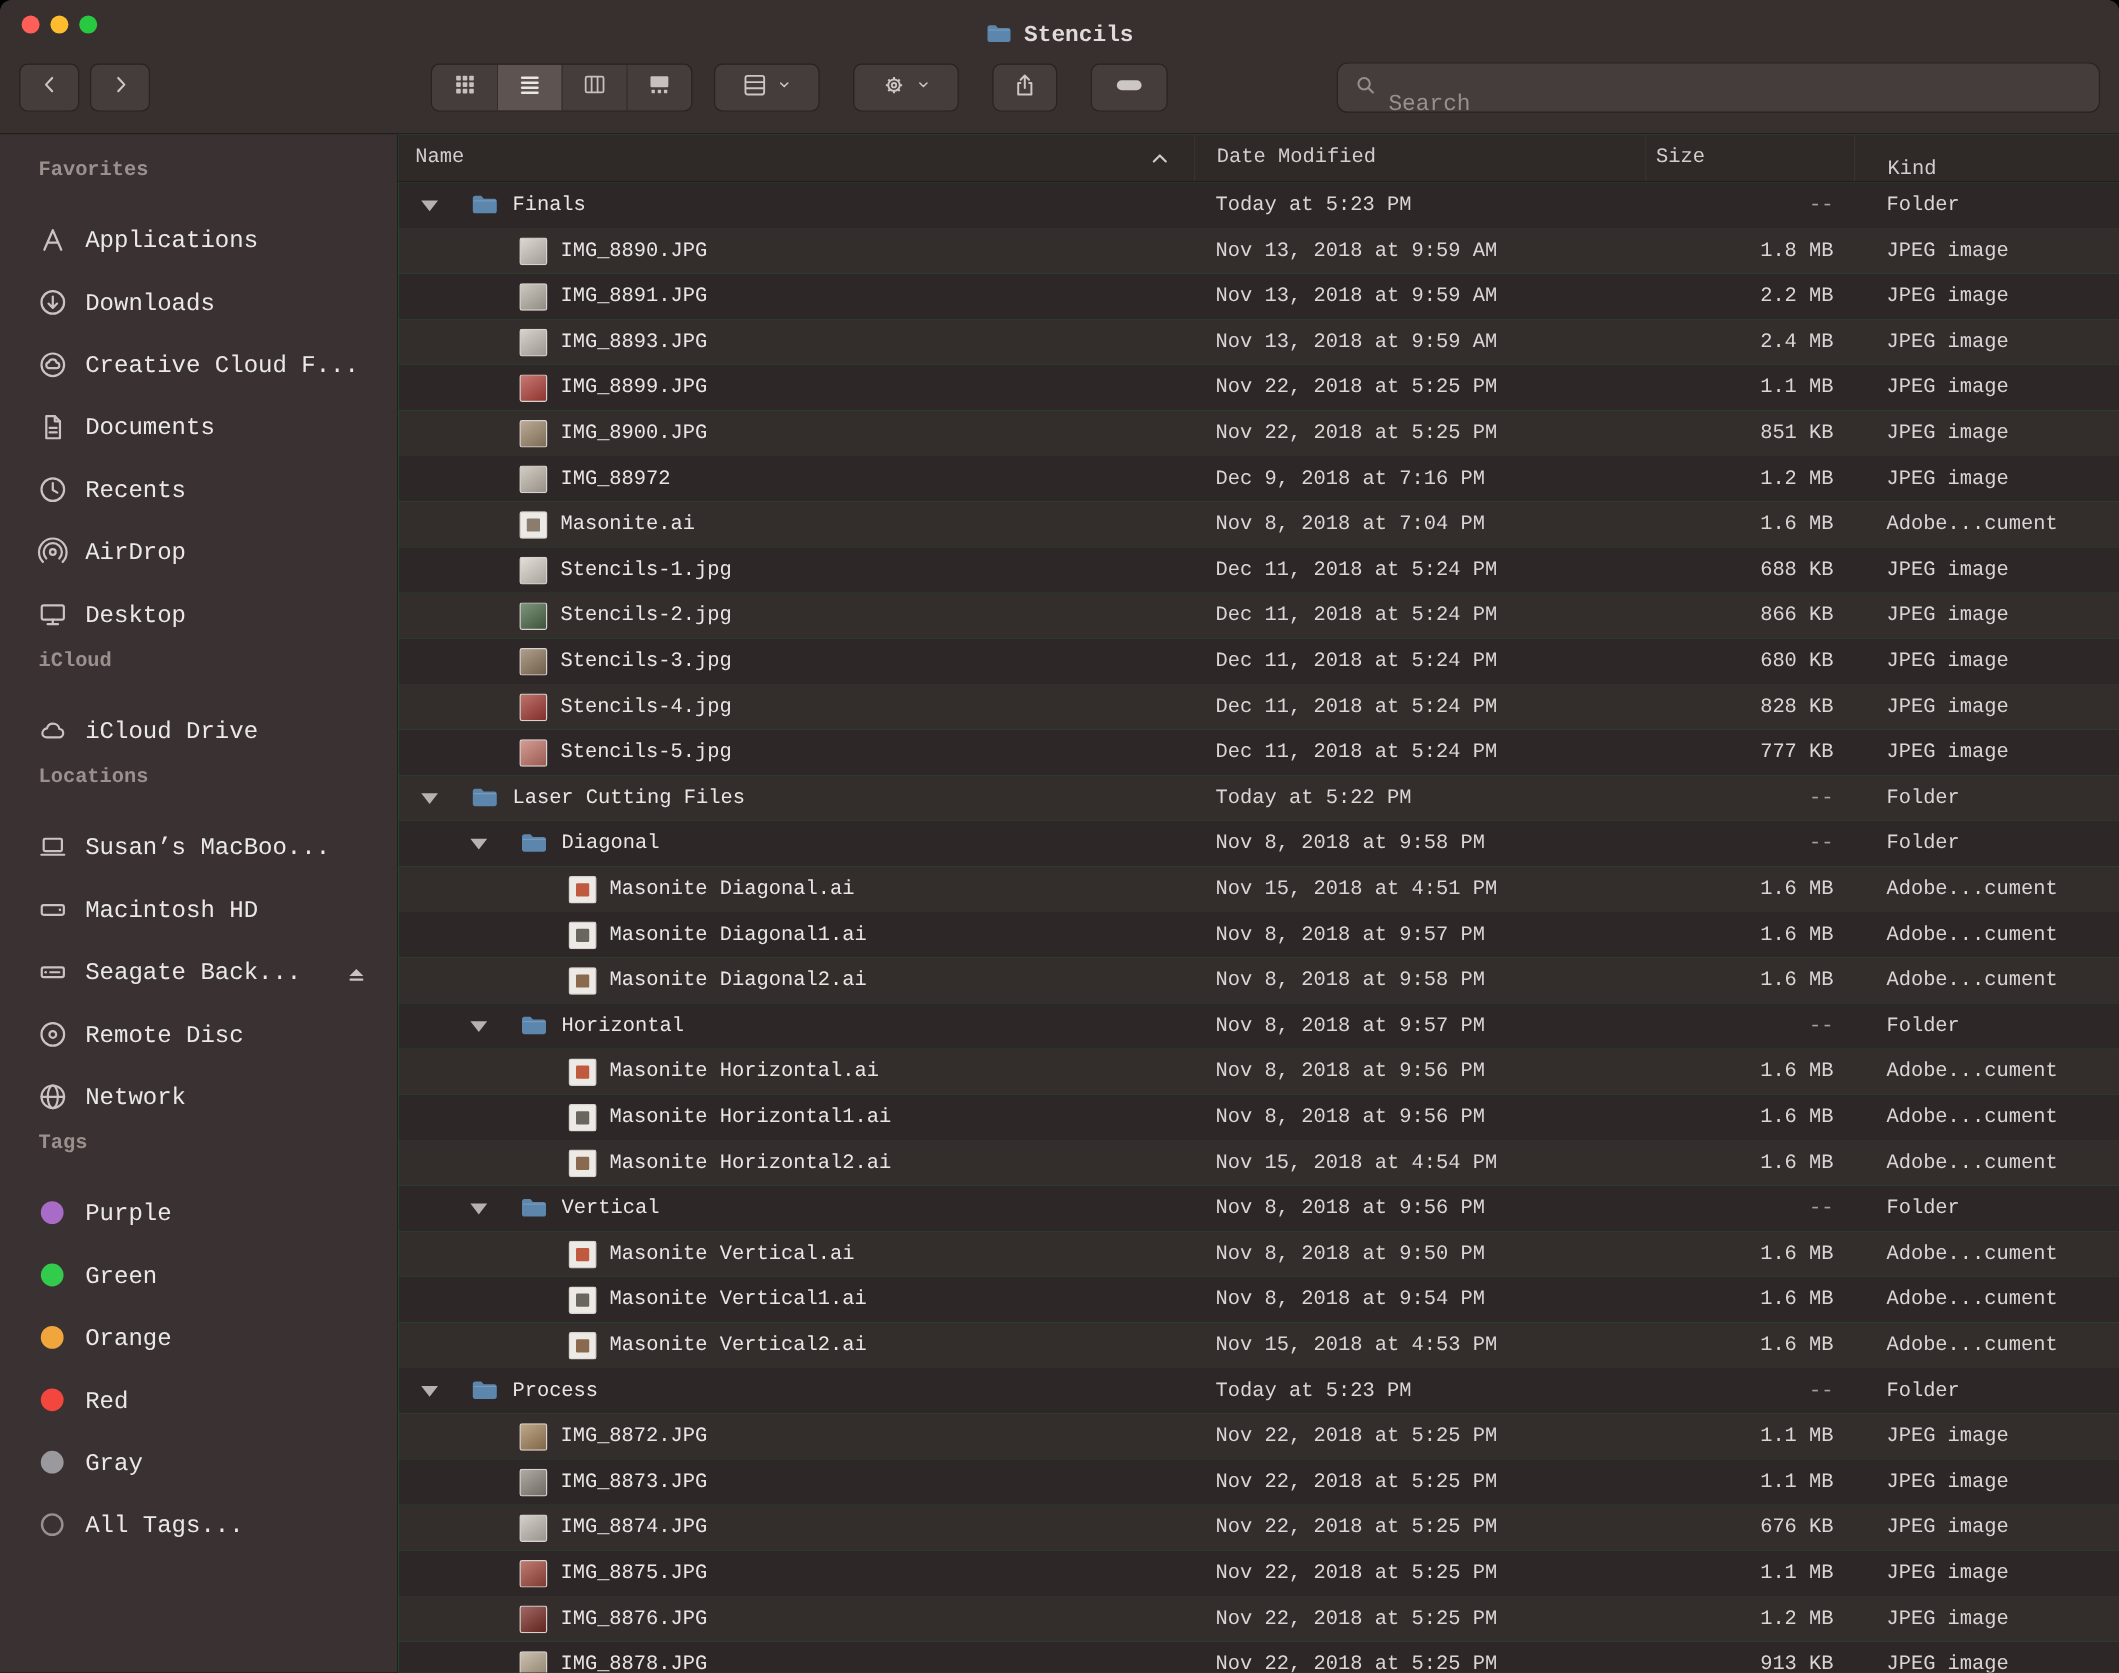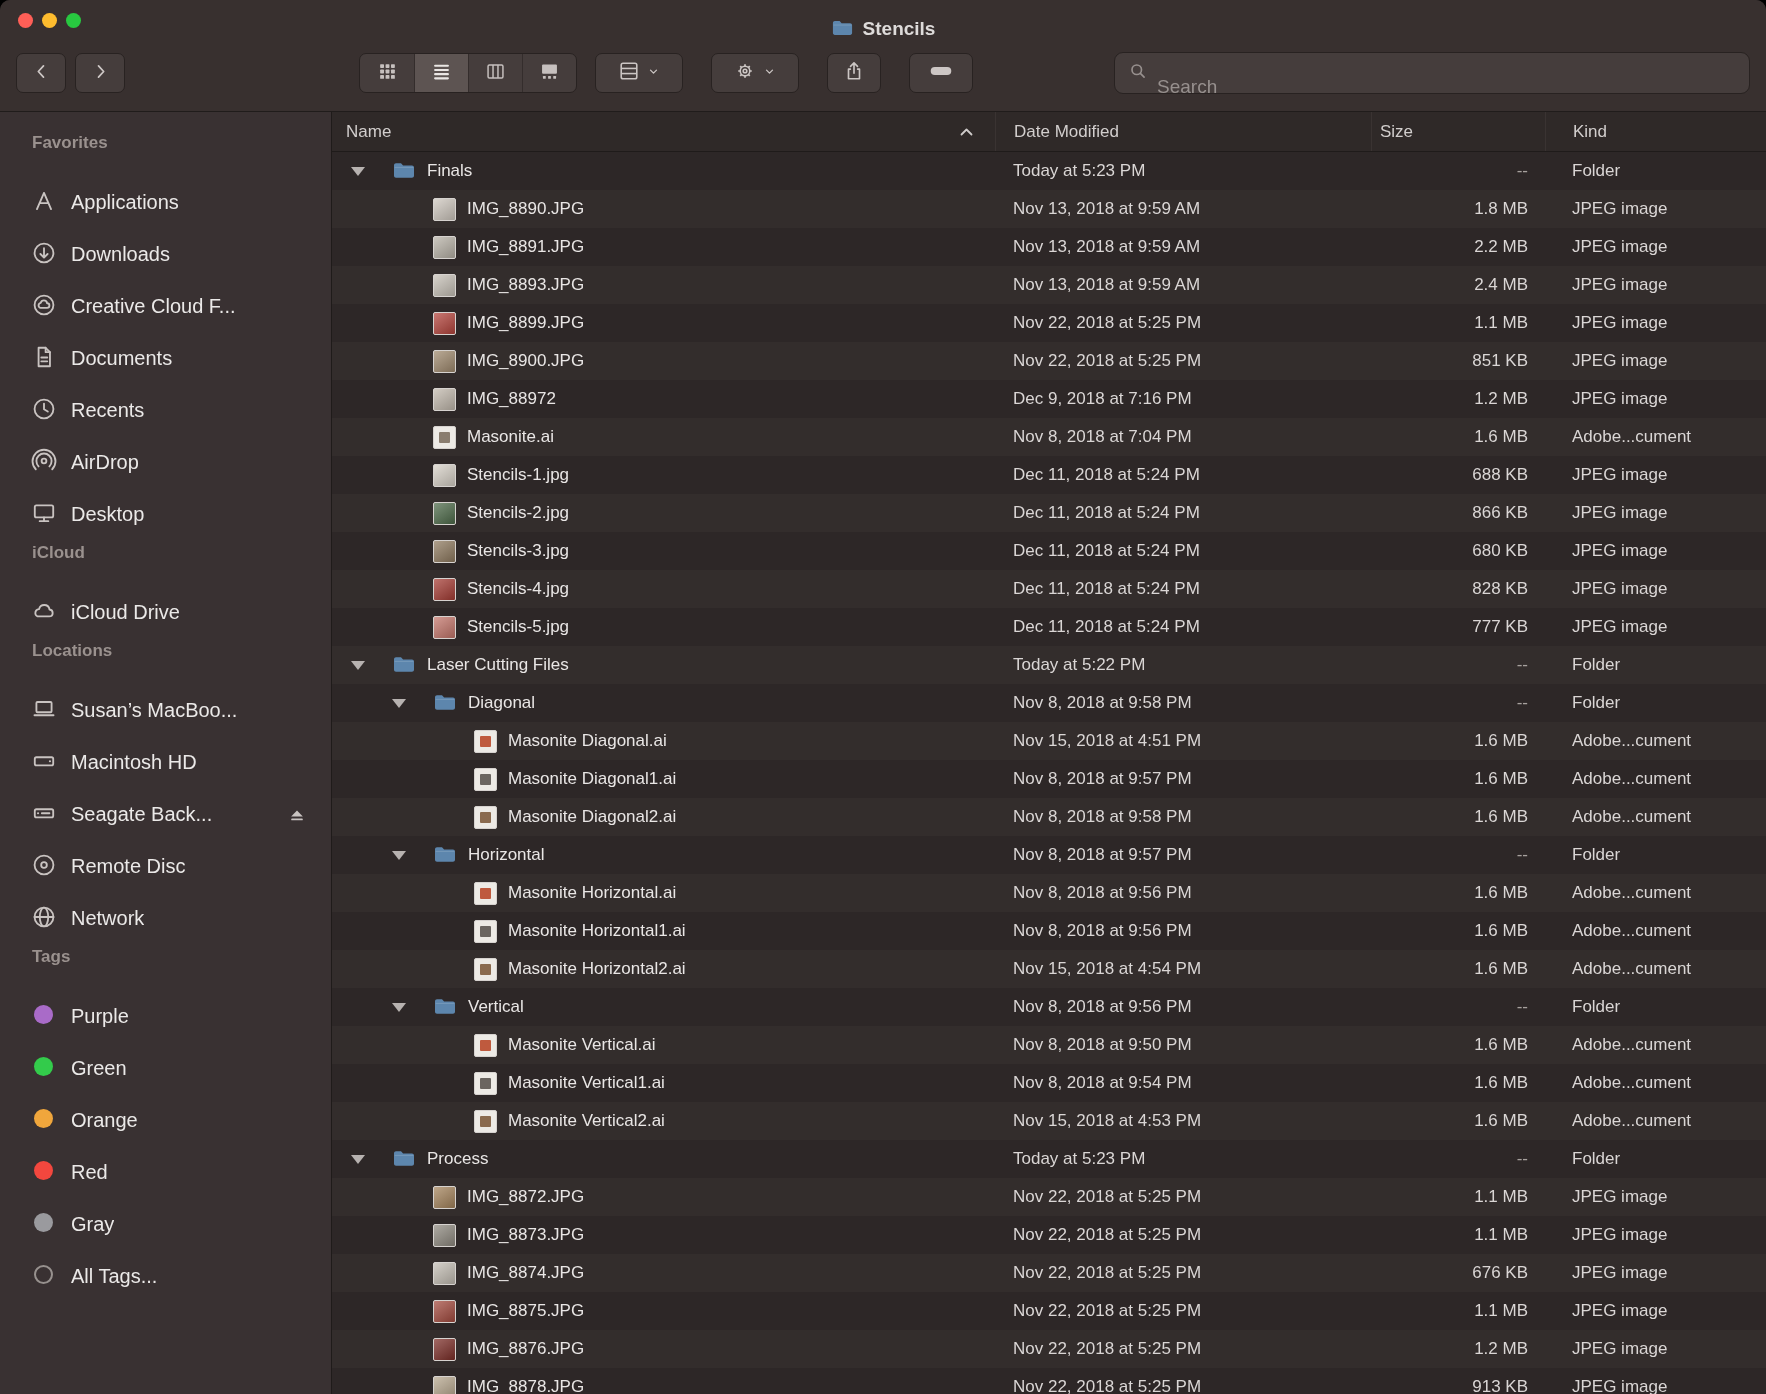--- a/index.html
+++ b/index.html
@@ -1,17 +1,17 @@
 <!DOCTYPE html>
 <html><head>
 <meta charset="utf-8">
 <style>
   *{margin:0;padding:0;box-sizing:border-box;}
   html,body{background:#000;}
-  .window{width:1766px;height:1394px;background:#2d2727;font-family:Liberation Sans, sans-serif;
+  .window{width:1766px;height:1394px;background:#2d2727;font-family:Liberation Mono, monospace;
     border-radius:10px 10px 0 0;overflow:hidden;display:flex;flex-direction:column;color:#e6e3e2;}
   
   .header{height:112px;background:#38302f;border-bottom:1px solid #201c1b;flex:none;}
   .titlebar{height:42px;position:relative;display:flex;align-items:flex-end;justify-content:center;}
   .traffic{position:absolute;left:18px;top:13px;display:flex;gap:9px;}
   .light{width:15px;height:15px;border-radius:50%;}
   .title-wrap{display:flex;align-items:center;gap:9px;font-size:19px;font-weight:bold;color:#dedbda;padding-bottom:2px;}
   .title-wrap .pfold svg{width:23px;height:23px;display:block;}
   .toolbar{height:70px;display:flex;align-items:center;padding:0 16px 8px 16px;}
   .tb{background:#453d3c;border:1px solid #282221;border-radius:7px;height:40px;display:flex;align-items:center;justify-content:center;color:#ccc6c4;cursor:default;}
@@ -44,21 +44,21 @@
   .tag-dot.outline{background:transparent !important;border:2px solid #97918e;}
   .eject{margin-left:auto;margin-right:14px;color:#c9c3c1;flex:none;}
   .eject svg{width:20px;height:20px;display:block;}
   
   .content{flex:1;display:flex;flex-direction:column;min-width:0;background:#15803d;}
   .list-header{height:40px;flex:none;display:grid;grid-template-columns:663px 376px 174px 221px;background:#2f2928;border-bottom:1px solid #1f1b1a;font-size:17px;color:#d2cecd;}
   .hcell{display:flex;align-items:center;position:relative;border-left:1px solid #3a3332;overflow:hidden;white-space:nowrap;cursor:default;}
   .hcell.name{border-left:none;padding-left:14px;}
   .hcell.date{padding-left:18px;}
   .hcell.size{padding-left:8px;}
-  .hcell.kind{padding-left:27px;}
+  .hcell.kind{padding-left:27px;align-items:flex-end;}
   .sort-caret{position:absolute;right:22px;top:50%;transform:translateY(-50%);color:#cfcbca;}
   .sort-caret svg{width:13px;height:9px;display:block;}
   .rows{flex:1;overflow:hidden;}
   .frow{height:38px;display:grid;grid-template-columns:663px 376px 174px 221px;align-items:center;font-size:17px;background:#2d2727;cursor:default;}
   .frow.alt{background:#332d2c;}
   .cell{overflow:hidden;white-space:nowrap;text-overflow:ellipsis;}
   .name-cell{display:flex;align-items:center;overflow:hidden;}
   .indent{flex:none;height:1px;}
   .tri{flex:none;width:16px;margin-right:26px;display:flex;justify-content:center;}
   .tri.open::before{content:"";border-left:7px solid transparent;border-right:7px solid transparent;border-top:9px solid #b7b2b0;}

